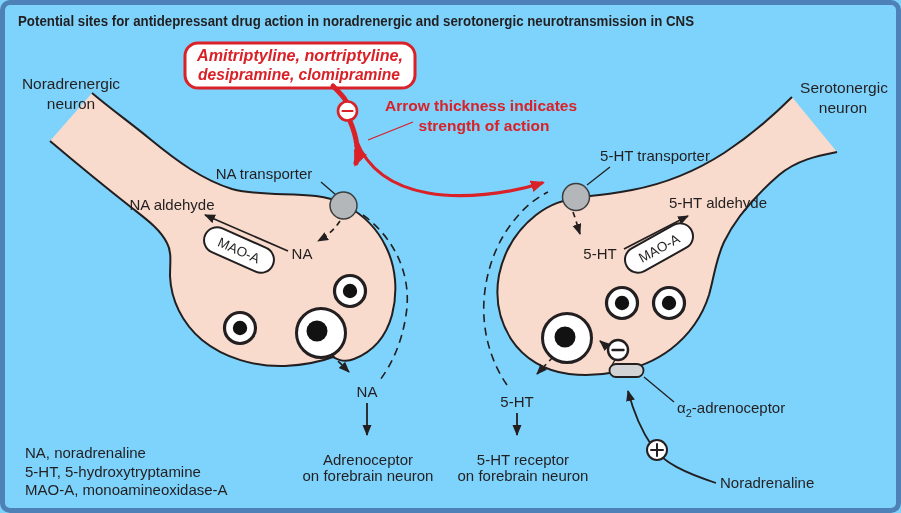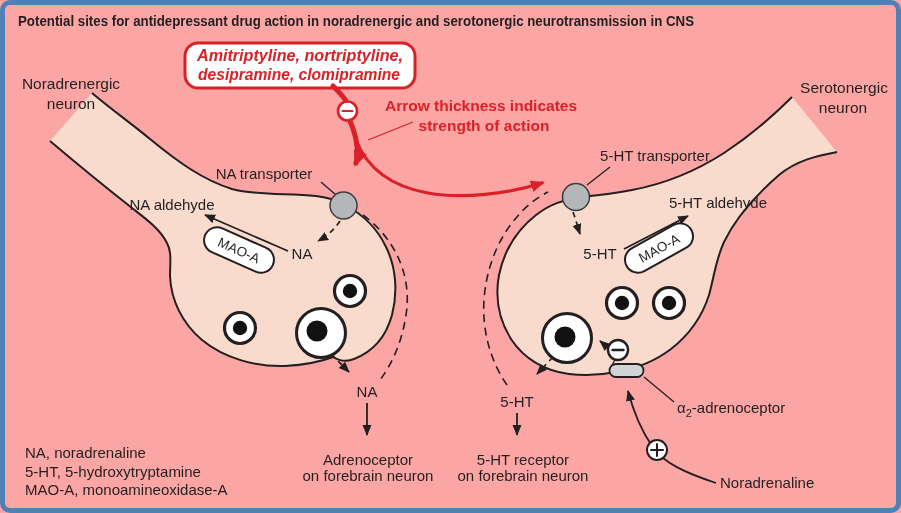--- a/index.html
+++ b/index.html
@@ -1,16 +1,16 @@
 <!DOCTYPE html>
 <html><head>
 <meta charset="utf-8">
 <style>
   html,body{margin:0;padding:0;background:#fff;font-family:"Liberation Sans",sans-serif;}
-  .stage{position:relative;width:901px;height:513px;background:#fca5a5;overflow:hidden;}
+  .stage{position:relative;width:901px;height:513px;background:#7dd3fc;overflow:hidden;}
   .frame{position:absolute;inset:0;border:5px solid #4d81b7;border-radius:10px;pointer-events:none;}
   svg{display:block;}
   svg text{fill:#231f20;font-family:"Liberation Sans",sans-serif;}
   .t-title{font-weight:bold;font-size:15.5px;}
   .t-label{font-size:15px;}
   .t-label-lg{font-size:15.5px;}
   .t-red{fill:#d92127;font-weight:600;font-size:15.5px;}
   .t-drug{fill:#d92127;font-weight:bold;font-style:italic;font-size:16px;}
   .t-enzyme{font-size:13.5px;}
   .neuron-fill{fill:#f8dbcc;stroke:none;}

